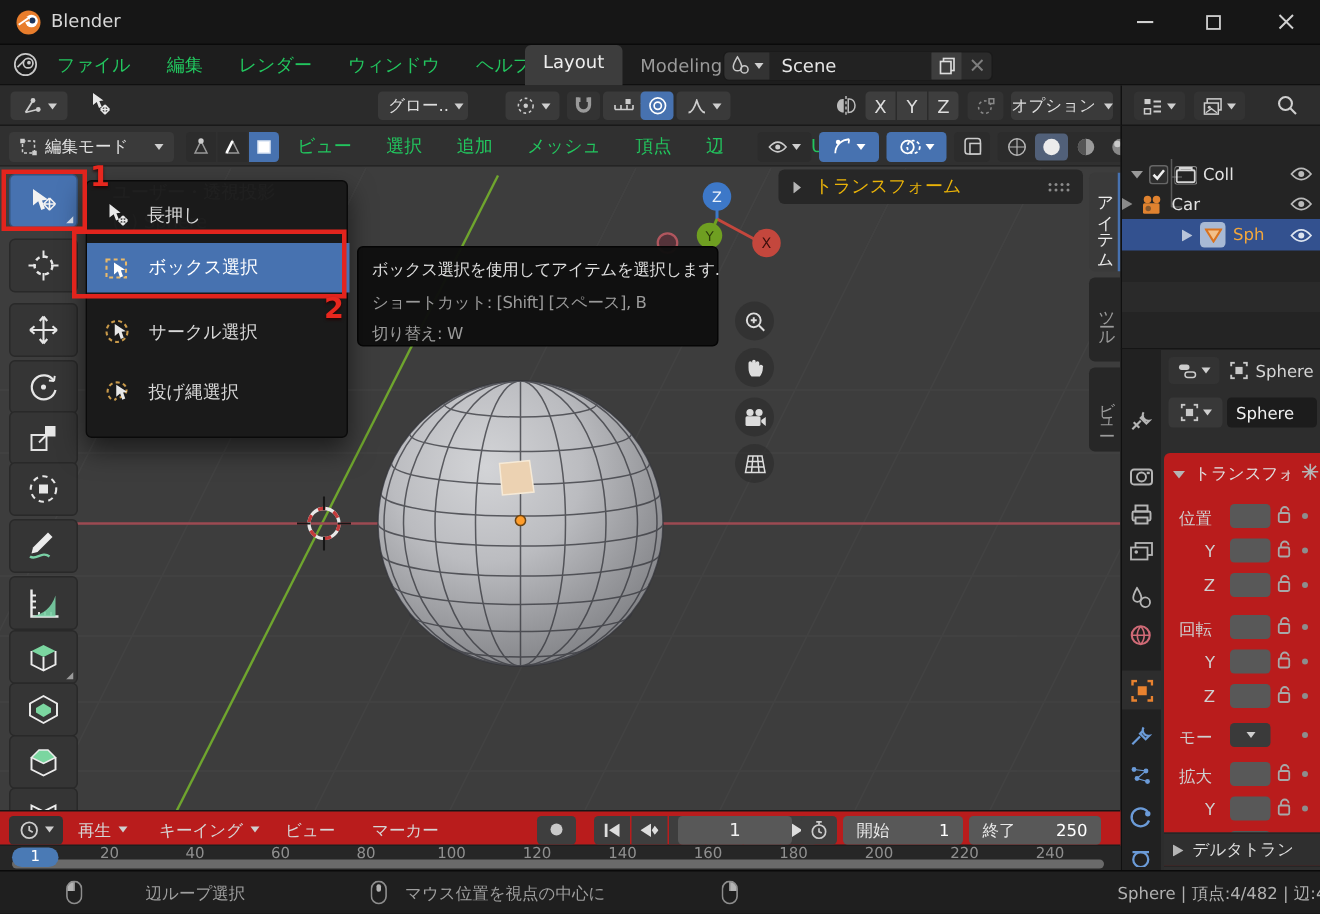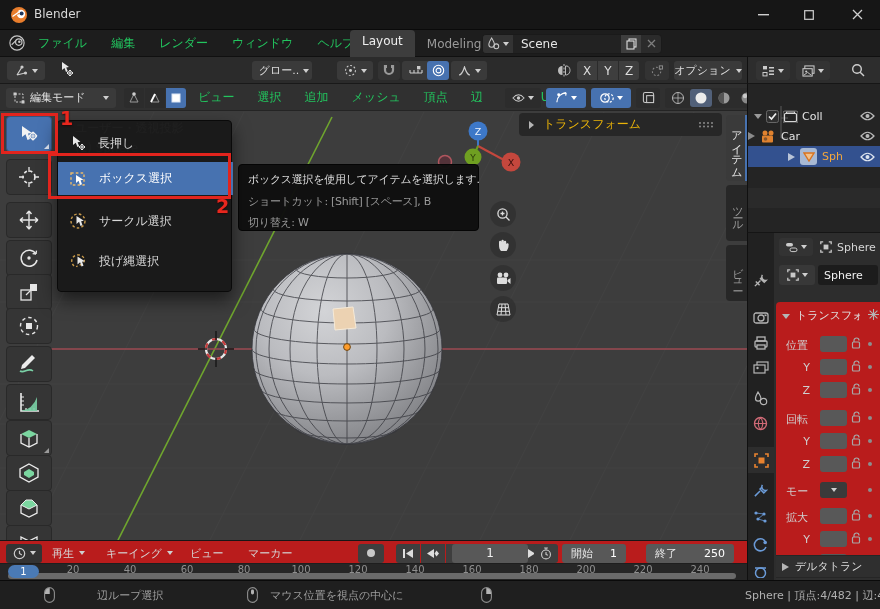--- a/index.html
+++ b/index.html
@@ -888,21 +888,21 @@
           </svg>
         </span>
     </div>
     <span class="abs field" style="left:452px;top:2.5px;width:76px;height:19px">1</span>
     <span class="abs seg" style="left:534px;top:2.5px;width:24px;height:19px;border-radius:3px">
         <svg width="12" height="13" viewBox="0 0 13 14">
           <circle cx="6.5" cy="8" r="4.8" fill="none" stroke="#ccc" stroke-width="1.2"></circle>
           <path d="M6.5 5.5 V8 L8.5 9 M4.5 1 h4 M6.5 1 v2" fill="none" stroke="#ccc" stroke-width="1.2"></path>
         </svg>
       </span>
-    <span class="abs field mini" style="left:562px;top:2.5px;width:64px;height:19px;justify-content:space-between;padding:0 9px">
+    <span class="abs field mini" style="left:562px;top:2.5px;width:80px;height:19px;justify-content:space-between;padding:0 9px">
       <span style="color:#e8e8e8">開始</span>
       <span style="color:#fff">1</span>
     </span>
     <span class="abs field mini" style="left:646px;top:2.5px;width:88px;height:19px;justify-content:space-between;padding:0 9px">
       <span style="color:#e8e8e8">終了</span>
       <span style="color:#fff">250</span>
     </span>
   </div>
   <div class="abs" style="left:0;top:564px;width:747px;height:16px;background:#262626;overflow:hidden">
     <span class="abs mini" style="left:73px;top:0;transform:translateX(-50%);color:#8f8f8f;font-size:10px">20</span>

